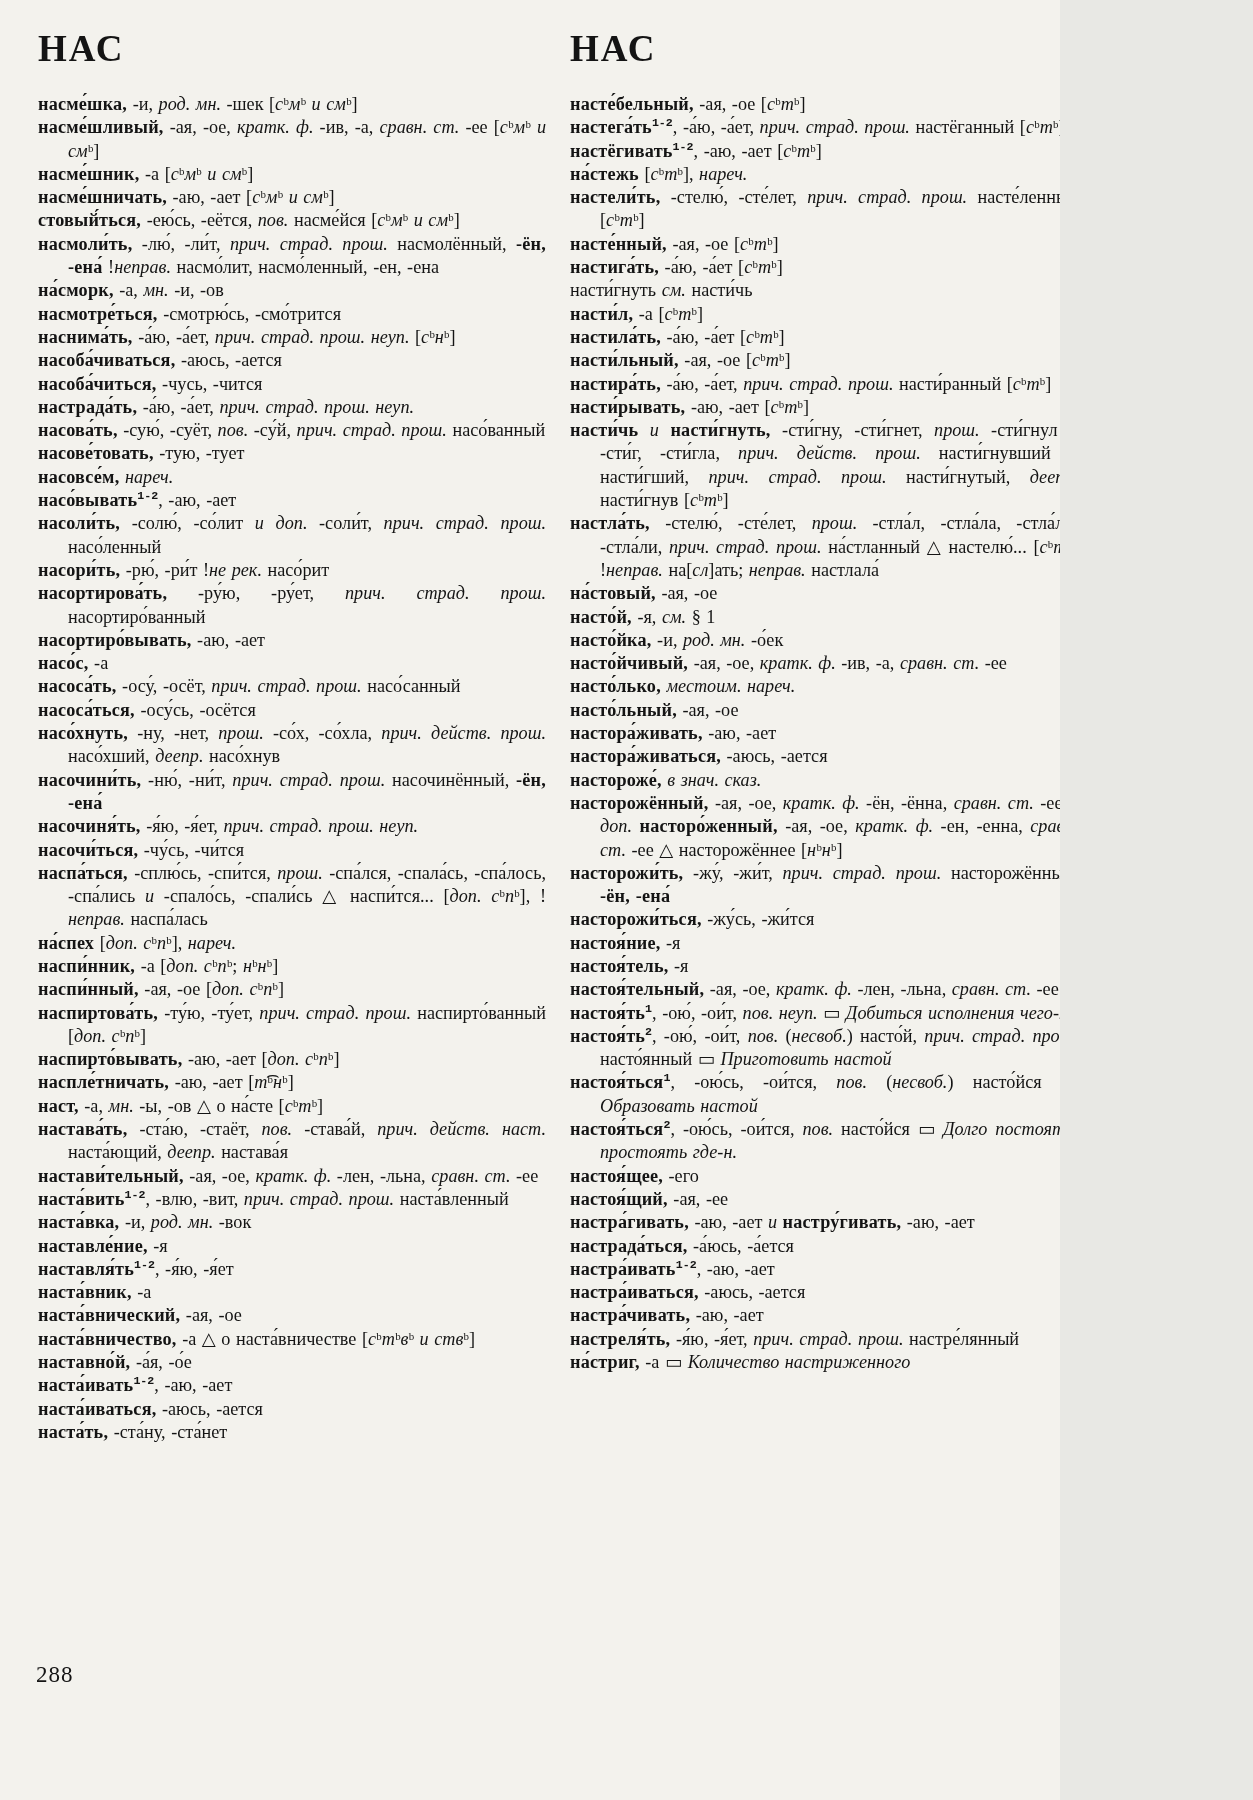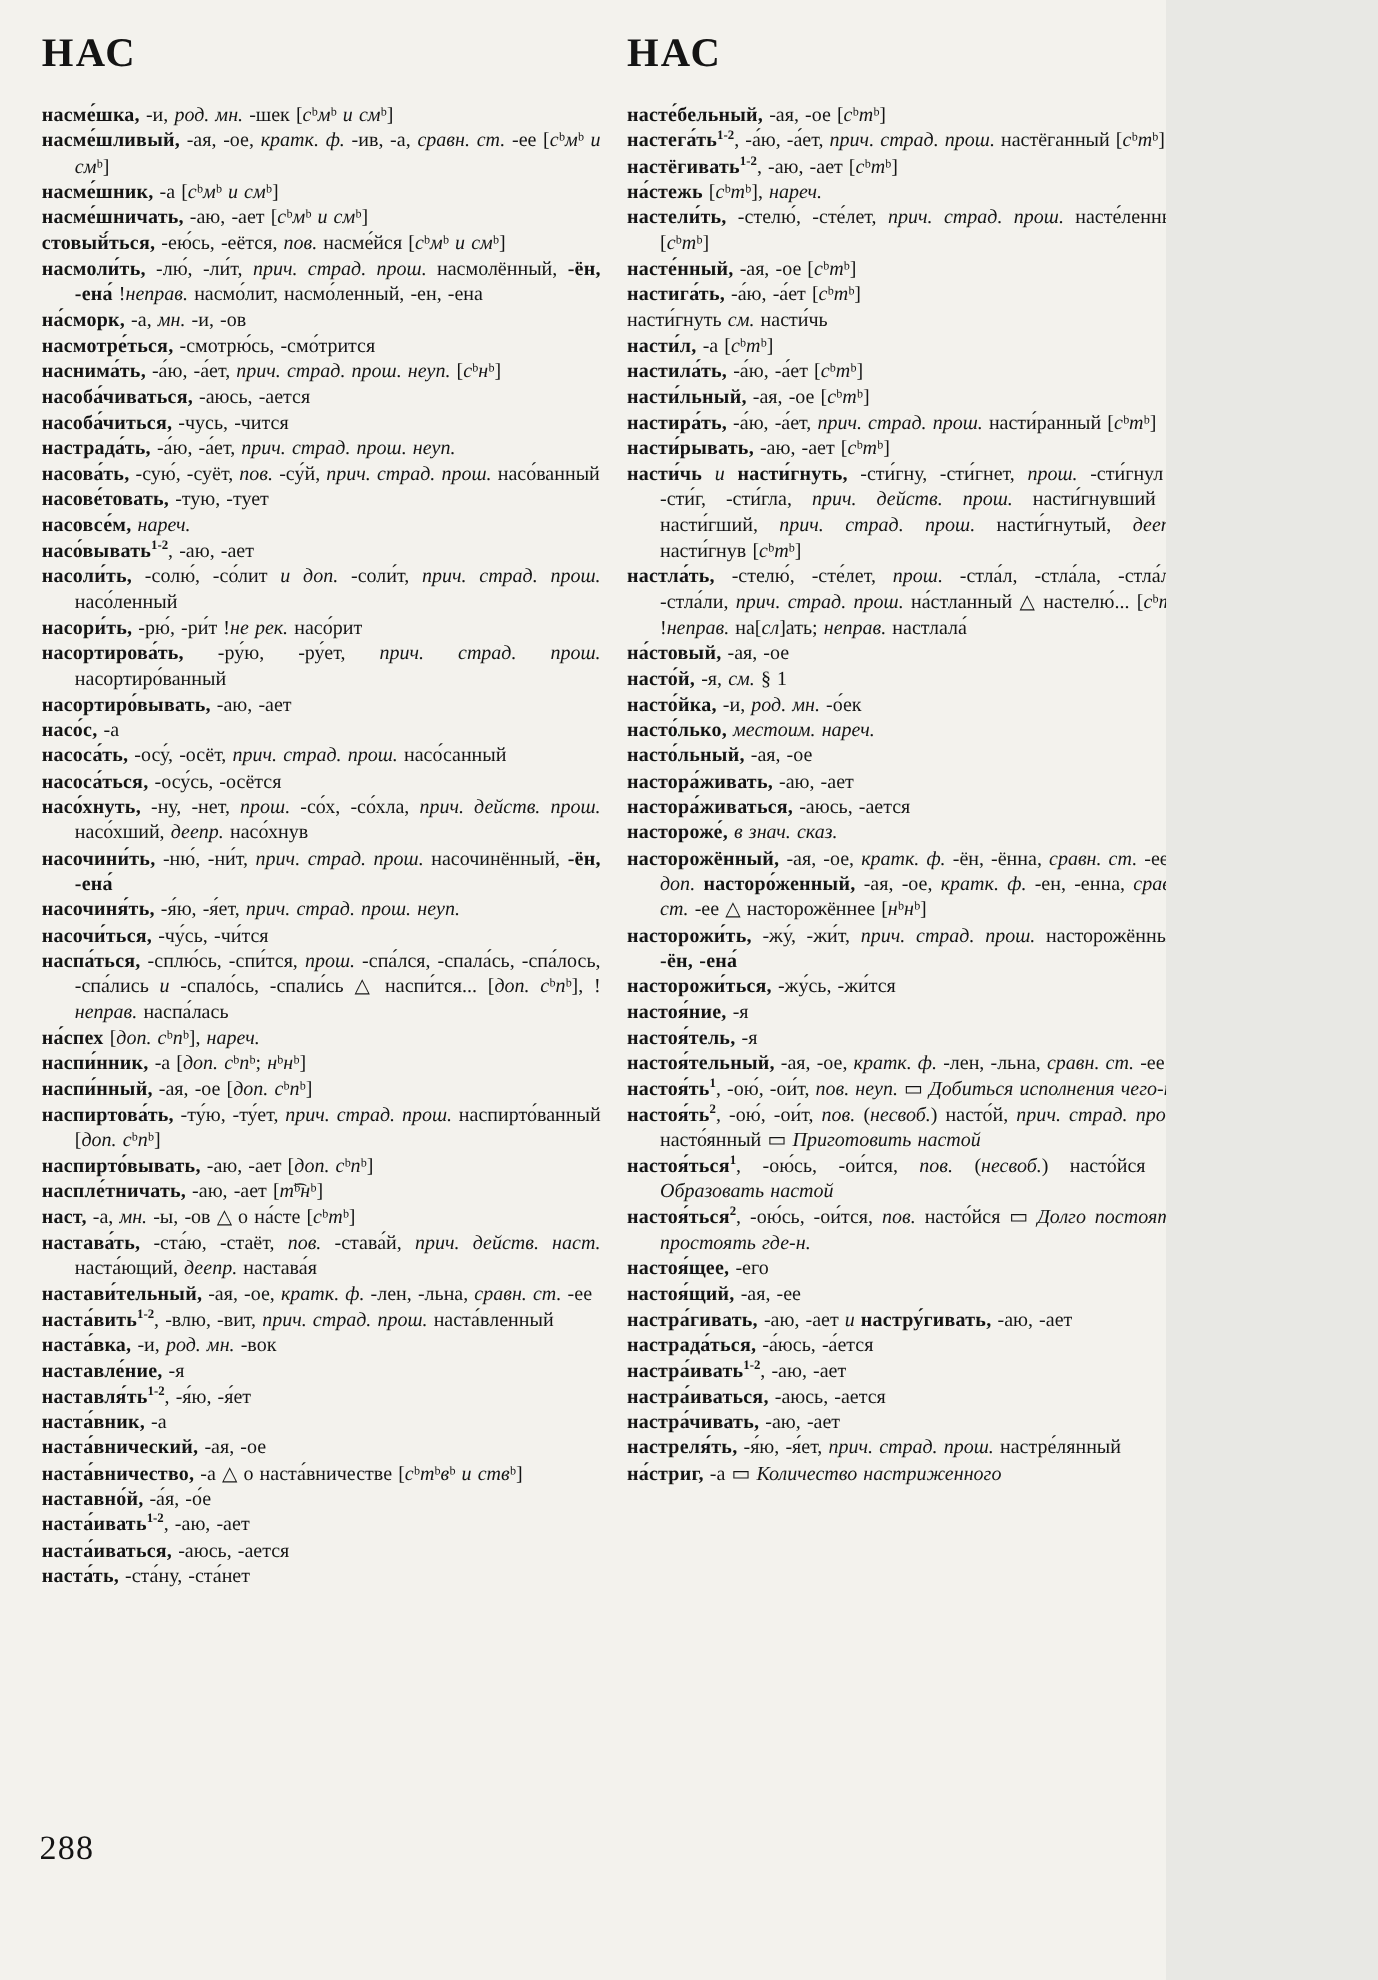--- a/index.html
+++ b/index.html
@@ -41,26 +41,27 @@
     text-align: justify;
     padding-left: 30px;
     text-indent: -30px;
     word-spacing: 1px;
   }
   .entry b { letter-spacing: 0.2px; }
   .entry sup {
     font-weight: bold;
     font-size: 64%;
     line-height: 0;
+    font-family: Liberation Mono, monospace;
   }
   .page-number {
     position: absolute;
     left: 36px;
     top: 1662px;
-    font-size: 31px;
+    font-size: 23px;
     letter-spacing: 1px;
   }
 </style>
 </head>
 <body>
 
 <div class="page">
   <div class="cols">
     <div class="col">
       <div class="col-header">НАС</div>
@@ -129,20 +130,21 @@
           <p class="entry"><b>насти́л,</b> -а [<i>с</i>ᵇ<i>т</i>ᵇ]</p>
           <p class="entry"><b>настила́ть,</b> -а́ю, -а́ет [<i>с</i>ᵇ<i>т</i>ᵇ]</p>
           <p class="entry"><b>насти́льный,</b> -ая, -ое [<i>с</i>ᵇ<i>т</i>ᵇ]</p>
           <p class="entry"><b>настира́ть,</b> -а́ю, -а́ет, <i>прич. страд. прош.</i> насти́ранный [<i>с</i>ᵇ<i>т</i>ᵇ]</p>
           <p class="entry"><b>насти́рывать,</b> -аю, -ает [<i>с</i>ᵇ<i>т</i>ᵇ]</p>
           <p class="entry"><b>насти́чь</b> <i>и</i> <b>насти́гнуть,</b> -сти́гну, -сти́гнет, <i>прош.</i> -сти́гнул <i>и</i> -сти́г, -сти́гла, <i>прич. действ. прош.</i> насти́гнувший <i>и</i> насти́гший, <i>прич. страд. прош.</i> насти́гнутый, <i>деепр.</i> насти́гнув [<i>с</i>ᵇ<i>т</i>ᵇ]</p>
           <p class="entry"><b>настла́ть,</b> -стелю́, -сте́лет, <i>прош.</i> -стла́л, -стла́ла, -стла́ло, -стла́ли, <i>прич. страд. прош.</i> на́стланный △ настелю́... [<i>с</i>ᵇ<i>т</i>ᵇ] !<i>неправ.</i> на[<i>сл</i>]ать; <i>неправ.</i> настлала́</p>
           <p class="entry"><b>на́стовый,</b> -ая, -ое</p>
           <p class="entry"><b>насто́й,</b> -я, <i>см.</i> § 1</p>
           <p class="entry"><b>насто́йка,</b> -и, <i>род. мн.</i> -о́ек</p>
+          <p class="entry"><b>насто́йчивый,</b> -ая, -ое, <i>кратк. ф.</i> -ив, -а, <i>сравн. ст.</i> -ее</p>
           <p class="entry"><b>насто́лько,</b> <i>местоим. нареч.</i></p>
           <p class="entry"><b>насто́льный,</b> -ая, -ое</p>
           <p class="entry"><b>настора́живать,</b> -аю, -ает</p>
           <p class="entry"><b>настора́живаться,</b> -аюсь, -ается</p>
           <p class="entry"><b>настороже́,</b> <i>в знач. сказ.</i></p>
           <p class="entry"><b>насторожённый,</b> -ая, -ое, <i>кратк. ф.</i> -ён, -ённа, <i>сравн. ст.</i> -ее <i>и доп.</i> <b>насторо́женный,</b> -ая, -ое, <i>кратк. ф.</i> -ен, -енна, <i>сравн. ст.</i> -ее △ насторожённее [<i>н</i>ᵇ<i>н</i>ᵇ]</p>
           <p class="entry"><b>насторожи́ть,</b> -жу́, -жи́т, <i>прич. страд. прош.</i> насторожённый, <b>-ён, -ена́</b></p>
           <p class="entry"><b>насторожи́ться,</b> -жу́сь, -жи́тся</p>
           <p class="entry"><b>настоя́ние,</b> -я</p>
           <p class="entry"><b>настоя́тель,</b> -я</p>

